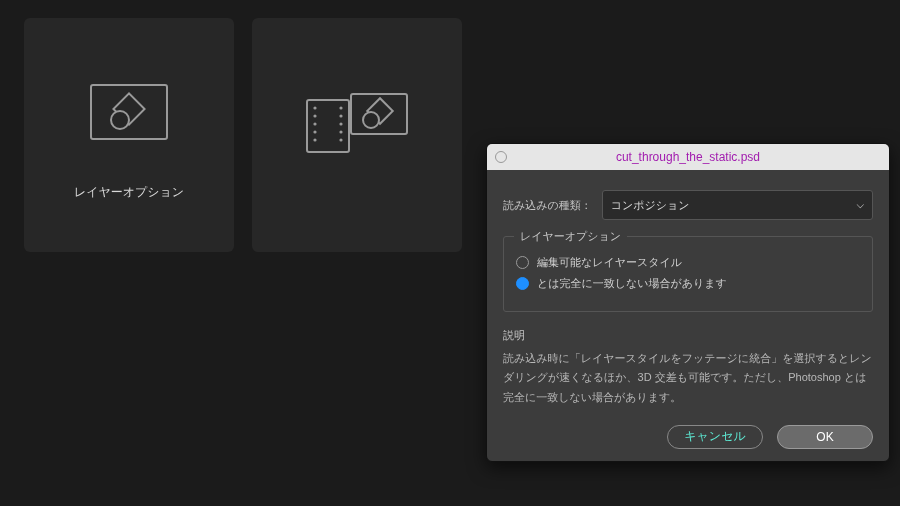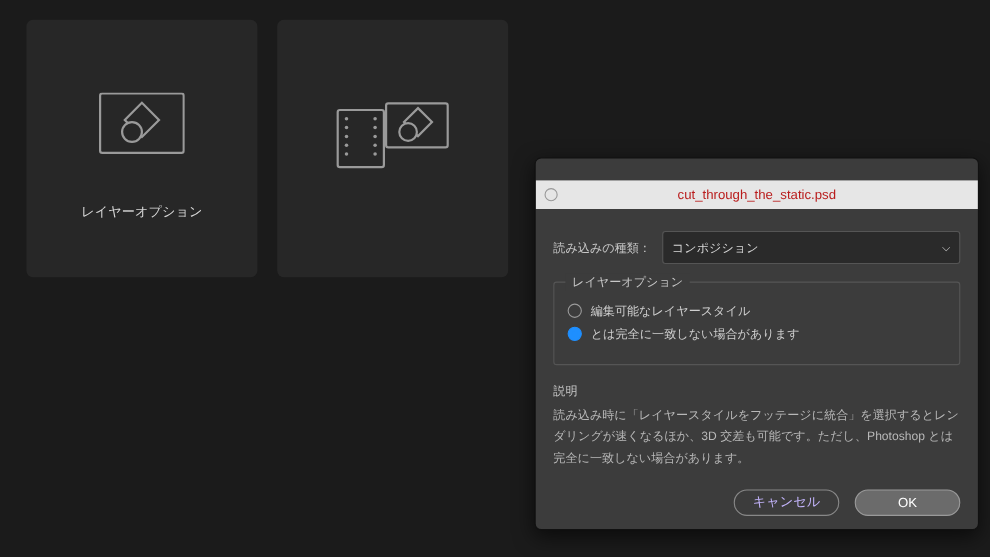--- a/index.html
+++ b/index.html
@@ -53,27 +53,26 @@
     width: 404px;
     background: #3c3c3c;
     border: 1px solid #111;
     border-radius: 6px;
     box-shadow: 0 6px 18px rgba(0,0,0,0.6);
     overflow: hidden;
   }
   .titlebar {
     height: 26px;
     background: #e6e6e6;
-    color: #b91c1c;
-    font-size: 12px;
-    display: flex;
-    align-items: center;
-    justify-content: center;
-    position: relative;
-    margin-top: 20px;
+    color: #a21caf;
+    font-size: 12px;
+    display: flex;
+    align-items: center;
+    justify-content: center;
+    position: relative;
   }
   .traffic {
     position: absolute;
     left: 8px;
     top: 50%;
     transform: translateY(-50%);
     width: 12px; height: 12px;
     border: 1px solid #999;
     border-radius: 50%;
   }
@@ -167,21 +166,21 @@
     display: flex;
     justify-content: flex-end;
     gap: 14px;
   }
   .btn {
     min-width: 96px;
     height: 24px;
     border-radius: 12px;
     border: 1px solid #888;
     background: transparent;
-    color: #c4b5fd;
+    color: #5eead4;
     font-size: 12px;
     display: flex;
     align-items: center;
     justify-content: center;
     cursor: pointer;
   }
   .btn.primary {
     background: #6b6b6b;
     border-color: #9a9a9a;
     color: #fff;

